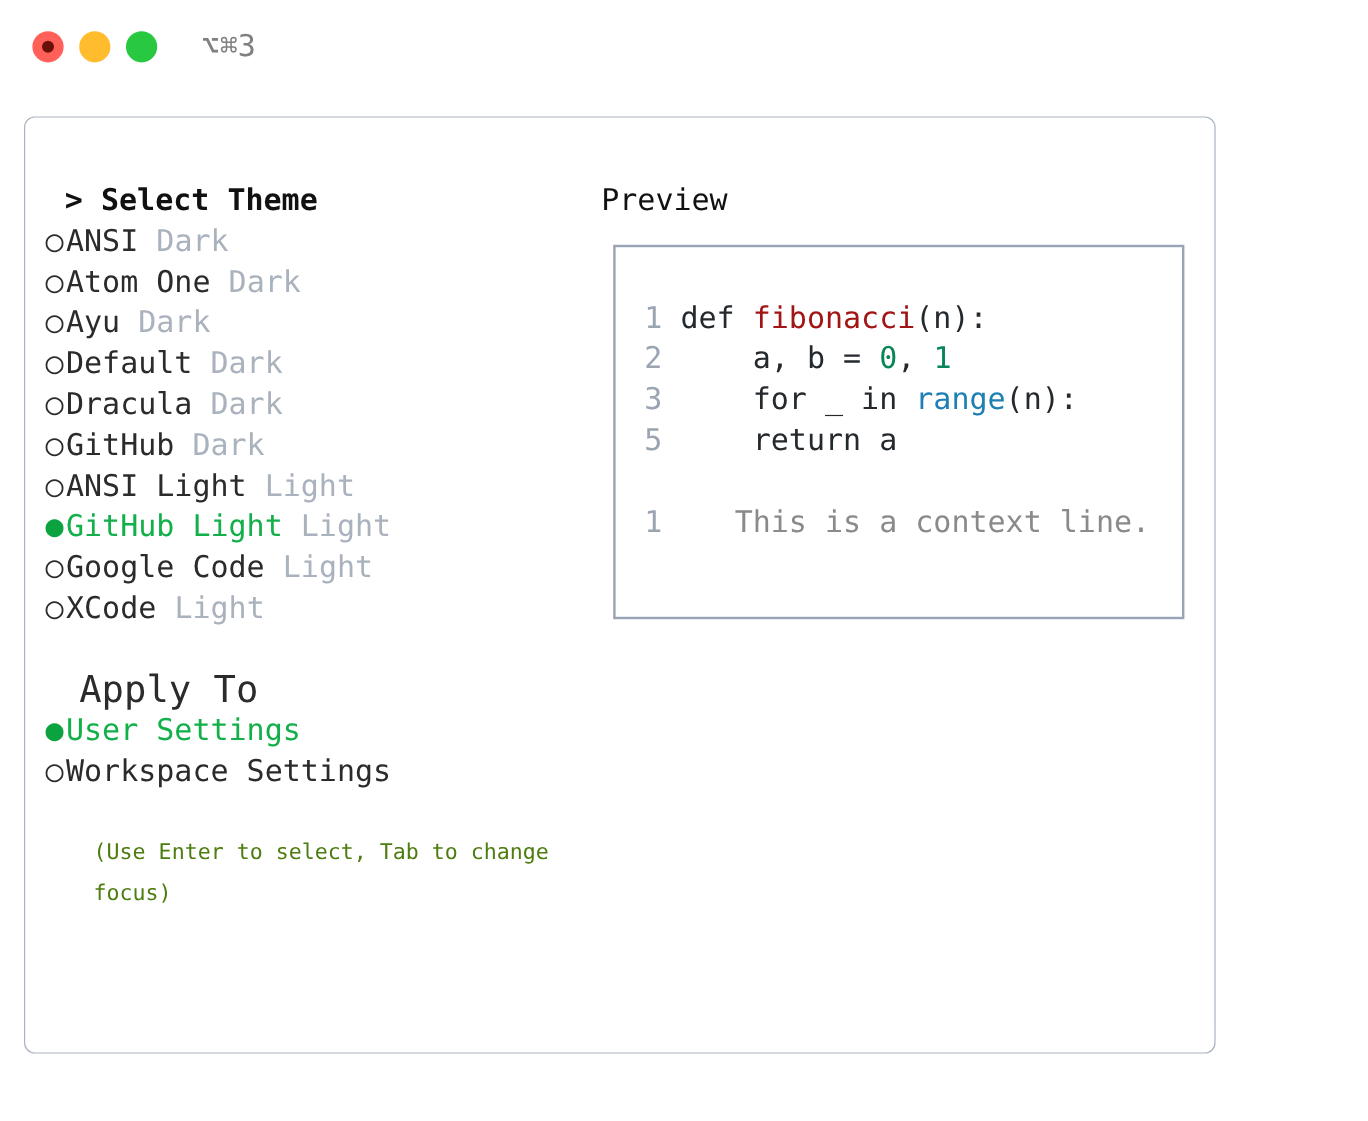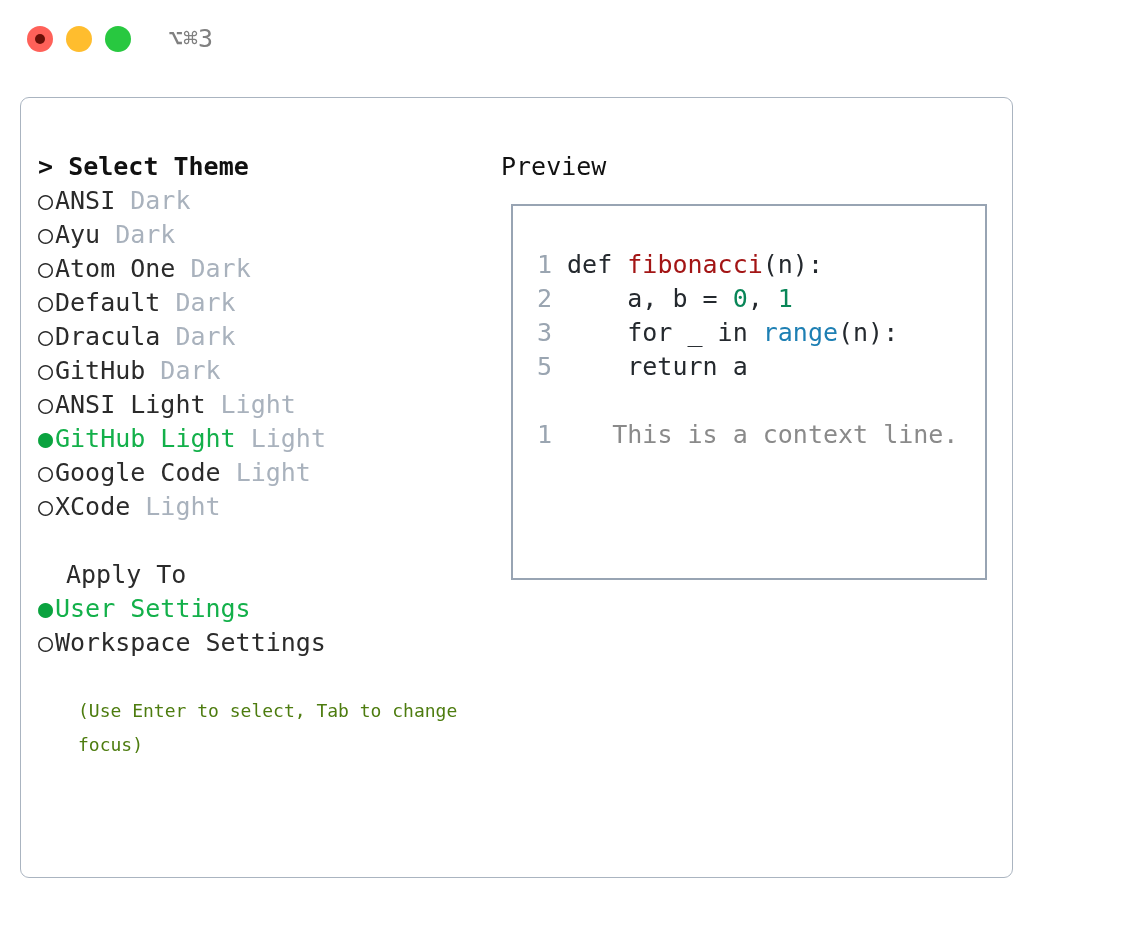--- a/index.html
+++ b/index.html
@@ -81,20 +81,21 @@
     top: 52px;
     width: 460px;
   }
 
   .head-row {
     font-size: 25px;
     line-height: 34px;
     color: #111111;
     font-weight: bold;
     white-space: pre;
+    margin-left: 16px;
   }
   .head-row .caret { color: #111111; }
 
   .opt-row {
     font-size: 25px;
     line-height: 34px;
     white-space: pre;
     color: #2b2b2b;
   }
   .bullet {
@@ -102,21 +103,21 @@
     width: 17px;
     color: #2b2b2b;
   }
   .opt-row.selected .bullet { color: #0aa33f; }
   .opt-row.selected .opt-label { color: #13b04a; }
   .opt-label { color: #2b2b2b; }
   .opt-variant { color: #a9b2bd; }
 
   #apply-head {
     margin-top: 34px;
-    font-size: 25px;
+    font-size: 31px;
     line-height: 34px;
     color: #2b2b2b;
     white-space: pre;
     padding-left: 28px;
   }
 
   #hint {
     margin-top: 34px;
     font-size: 18px;
     line-height: 34px;
@@ -137,21 +138,21 @@
     font-size: 25px;
     line-height: 34px;
     color: #111111;
     white-space: pre;
   }
   #preview-box {
     position: absolute;
     left: 10px;
     top: 54px;
     width: 476px;
-    height: 376px;
+    height: 312px;
     border: 2px solid #98a4b3;
     background: #ffffff;
     box-sizing: border-box;
   }
   #code-area {
     position: absolute;
     left: 13px;
     top: 42px;
     right: 4px;
   }
@@ -190,22 +191,22 @@
   </div>
 
   <div id="panel">
 
     <div id="left-col">
 
       <div class="head-row"><span class="caret">&gt;</span> <span>Select Theme</span></div>
 
       <div id="theme-list">
           <div class="opt-row"><span class="bullet">○</span><span class="opt-label">ANSI</span><span class="opt-variant"> Dark</span></div>
+          <div class="opt-row"><span class="bullet">○</span><span class="opt-label">Atom One</span><span class="opt-variant"> Dark</span></div>
           <div class="opt-row"><span class="bullet">○</span><span class="opt-label">Ayu</span><span class="opt-variant"> Dark</span></div>
-          <div class="opt-row"><span class="bullet">○</span><span class="opt-label">Atom One</span><span class="opt-variant"> Dark</span></div>
           <div class="opt-row"><span class="bullet">○</span><span class="opt-label">Default</span><span class="opt-variant"> Dark</span></div>
           <div class="opt-row"><span class="bullet">○</span><span class="opt-label">Dracula</span><span class="opt-variant"> Dark</span></div>
           <div class="opt-row"><span class="bullet">○</span><span class="opt-label">GitHub</span><span class="opt-variant"> Dark</span></div>
           <div class="opt-row"><span class="bullet">○</span><span class="opt-label">ANSI Light</span><span class="opt-variant"> Light</span></div>
           <div class="opt-row selected"><span class="bullet">●</span><span class="opt-label">GitHub Light</span><span class="opt-variant"> Light</span></div>
           <div class="opt-row"><span class="bullet">○</span><span class="opt-label">Google Code</span><span class="opt-variant"> Light</span></div>
           <div class="opt-row"><span class="bullet">○</span><span class="opt-label">XCode</span><span class="opt-variant"> Light</span></div>
         </div>
 
       <div id="apply-head">Apply To</div>

